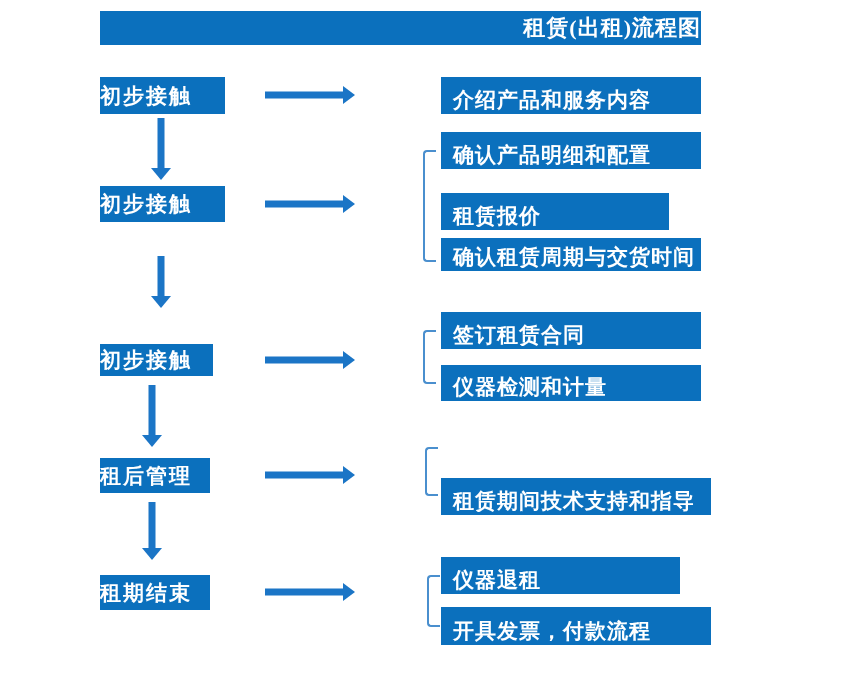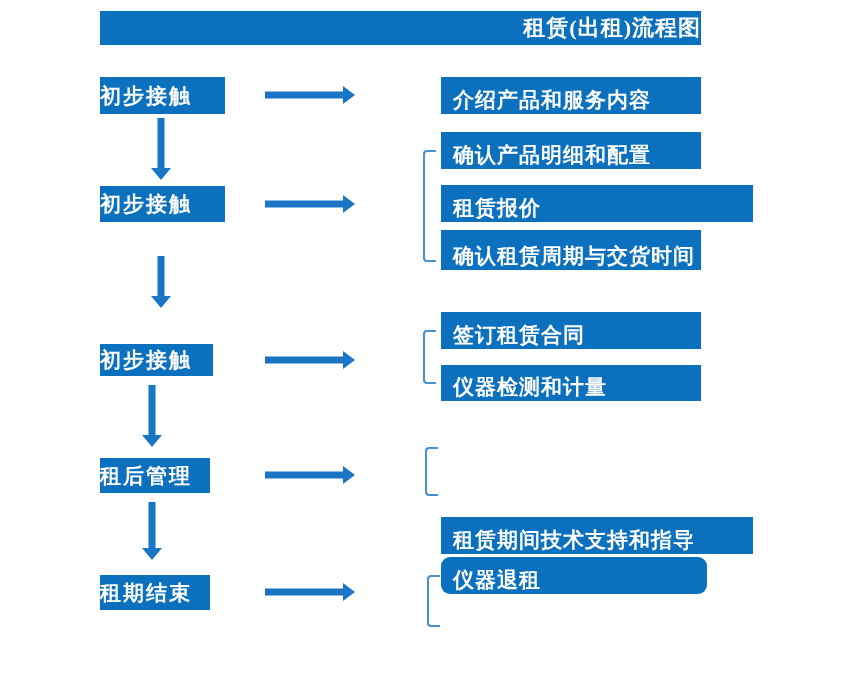--- a/index.html
+++ b/index.html
@@ -125,35 +125,38 @@
   <div class="bracket" style="left:425px;top:447px;height:49px;"></div>
   <div class="bracket" style="left:427px;top:575px;height:52px;"></div>
 
   <div class="detailbox" style="top:77px;width:260px;height:37px;">
     <span>介绍产品和服务内容</span>
   </div>
 
   <div class="detailbox" style="top:132px;width:260px;height:37px;">
     <span>确认产品明细和配置</span>
   </div>
-  <div class="detailbox" style="top:185px;width:312px;height:37px;">
+  <div class="detailbox" style="top:193px;width:228px;height:37px;">
     <span>租赁报价</span>
   </div>
-  <div class="detailbox" style="top:230px;width:260px;height:40px;">
+  <div class="detailbox" style="top:238px;width:260px;height:33px;">
     <span>确认租赁周期与交货时间</span>
   </div>
 
   <div class="detailbox" style="top:312px;width:260px;height:37px;">
     <span>签订租赁合同</span>
   </div>
   <div class="detailbox" style="top:365px;width:260px;height:36px;">
     <span>仪器检测和计量</span>
   </div>
 
-  <div class="detailbox" style="top:517px;width:312px;height:37px;">
+  <div class="detailbox" style="top:478px;width:270px;height:37px;">
     <span>租赁期间技术支持和指导</span>
   </div>
 
-  <div class="detailbox" style="top:557px;width:266px;height:37px;border-radius:9px;">
+  <div class="detailbox" style="top:557px;width:239px;height:37px;">
     <span>仪器退租</span>
+  </div>
+  <div class="detailbox" style="top:607px;width:270px;height:38px;">
+    <span>开具发票，付款流程</span>
   </div>
 
 </div>
 
 </body></html>

